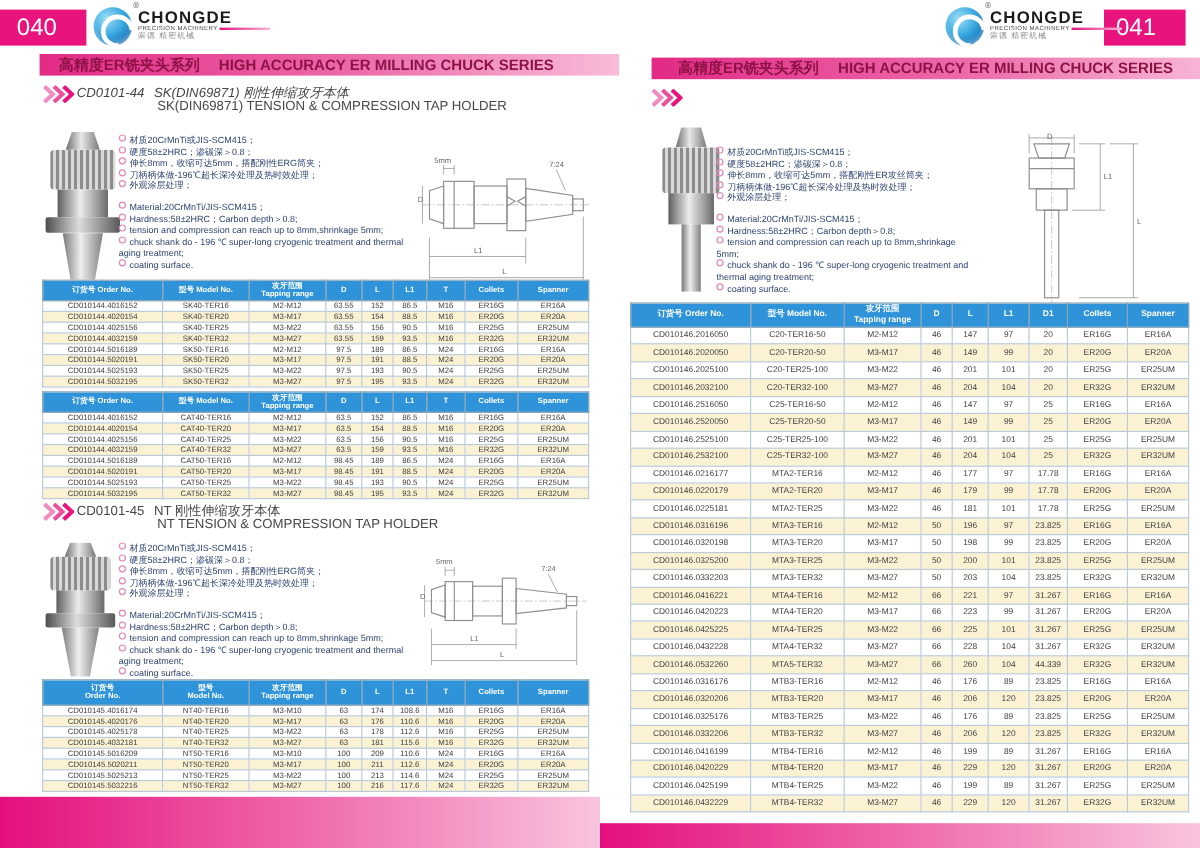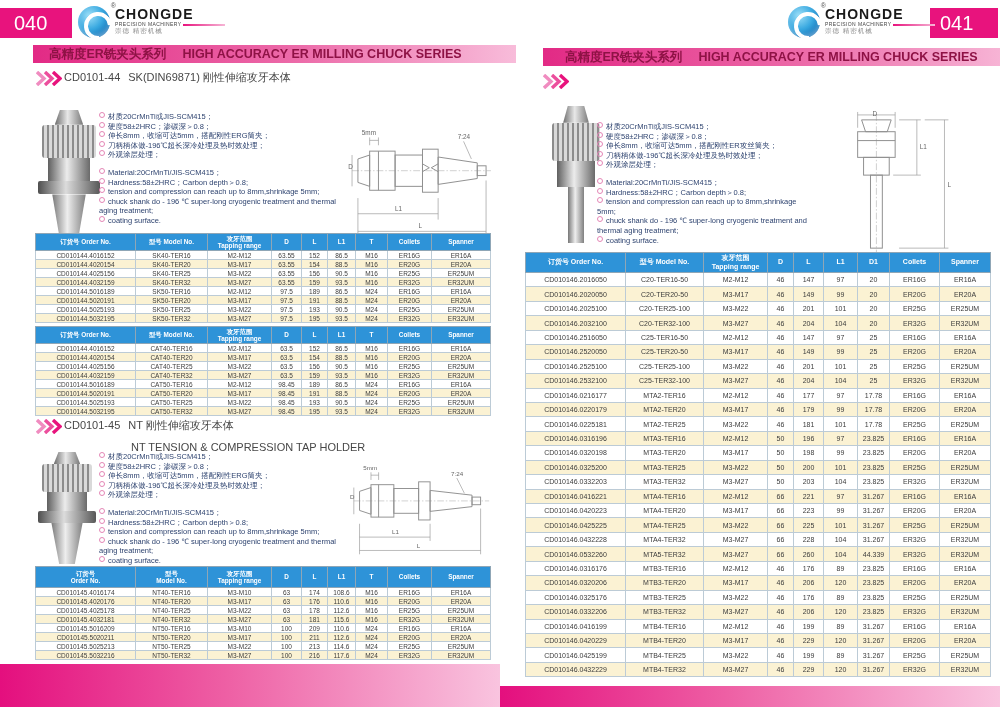--- a/index.html
+++ b/index.html
@@ -5,21 +5,21 @@
   html,body{margin:0;padding:0;background:#fff;}
   .stage{position:relative;width:1000px;height:707px;background:#fff;overflow:hidden;
          font-family:"Liberation Sans", sans-serif;}
   .page{position:absolute;top:0;width:500px;height:707px;}
   #page-left{left:0;} #page-right{left:500px;}
 
   
   .pagenum{position:absolute;top:8px;width:58px;height:30px;background:#E8137D;color:#fff;
            font-size:20px;font-weight:normal;line-height:30px;}
   .pagenum.l{left:0;padding-left:14px;}
-  .pagenum.r{right:2px;padding-left:10px;}
+  .pagenum.r{right:12px;padding-left:10px;}
 
   
   .logo{position:absolute;display:flex;align-items:flex-start;height:40px;}
   .logo-circle{position:relative;width:32px;height:32px;border-radius:50%;
       background:radial-gradient(circle at 35% 30%, #9FE0F8 0%, #38A8E0 45%, #0E6CB4 80%, #084E8C 100%);
       box-shadow:inset 0 -3px 4px rgba(255,255,255,.35);}
   .logo-swirl{position:absolute;left:6px;top:6px;width:20px;height:20px;border:4px solid #fff;
       border-right-color:transparent;border-radius:50%;transform:rotate(40deg);}
   .logo-reg{position:absolute;top:-4px;right:-6px;font-size:7px;color:#555;}
   .logo-text{margin-left:5px;padding-top:2px;}
@@ -115,23 +115,24 @@
 
     <div class="banner" style="left:33px;top:45px;width:467px;padding-left:16px;">
       <span>高精度ER铣夹头系列</span><span class="gap"></span><span>HIGH ACCURACY ER MILLING CHUCK SERIES</span>
     </div>
 
     <svg class="chevrons" style="left:36px;top:71px;" viewBox="0 0 26 15">
       <path d="M1 1 L8 7.5 L1 14" stroke="#F08CC0" stroke-width="3.4" fill="none"></path>
       <path d="M9 1 L16 7.5 L9 14" stroke="#EC4F9D" stroke-width="3.4" fill="none"></path>
       <path d="M17 1 L24 7.5 L17 14" stroke="#E8137D" stroke-width="3.4" fill="none"></path>
     </svg>
-    <div class="sec-line" style="left:64px;top:70px;">
+    <div class="sec-line" style="left:64px;top:70px;font-style:italic;">
       <span class="sec-code">CD0101-44</span><span>SK(DIN69871) 刚性伸缩攻牙本体</span>
     </div>
+    <div class="sec-line" style="left:131px;top:83px;">SK(DIN69871) TENSION &amp; COMPRESSION TAP HOLDER</div>
 
     <div class="tool-photo" style="left:38px;top:110px;width:62px;height:134px;">
       <div class="tp-collet"></div>
         <div class="tp-nut"></div>
         <div class="tp-body"></div>
       <div class="tp-flange"></div>
         <div class="tp-taper"></div>
     </div>
 
     <div class="bullets" style="left:99px;top:112px;width:248px;">
@@ -420,21 +421,21 @@
       </table>
 
     <svg class="chevrons" style="left:36px;top:419px;" viewBox="0 0 26 15">
       <path d="M1 1 L8 7.5 L1 14" stroke="#F08CC0" stroke-width="3.4" fill="none"></path>
       <path d="M9 1 L16 7.5 L9 14" stroke="#EC4F9D" stroke-width="3.4" fill="none"></path>
       <path d="M17 1 L24 7.5 L17 14" stroke="#E8137D" stroke-width="3.4" fill="none"></path>
     </svg>
     <div class="sec-line" style="left:64px;top:418px;">
       <span class="sec-code">CD0101-45</span><span>NT 刚性伸缩攻牙本体</span>
     </div>
-    <div class="sec-line" style="left:131px;top:441px;">NT TENSION &amp; COMPRESSION TAP HOLDER</div>
+    <div class="sec-line" style="left:131px;top:431px;">NT TENSION &amp; COMPRESSION TAP HOLDER</div>
 
     <div class="tool-photo" style="left:38px;top:452px;width:58px;height:112px;">
       <div class="tp-collet"></div>
         <div class="tp-nut"></div>
         <div class="tp-body"></div>
       <div class="tp-flange"></div>
         <div class="tp-taper"></div>
     </div>
 
     <div class="bullets" style="left:99px;top:452px;width:248px;">

